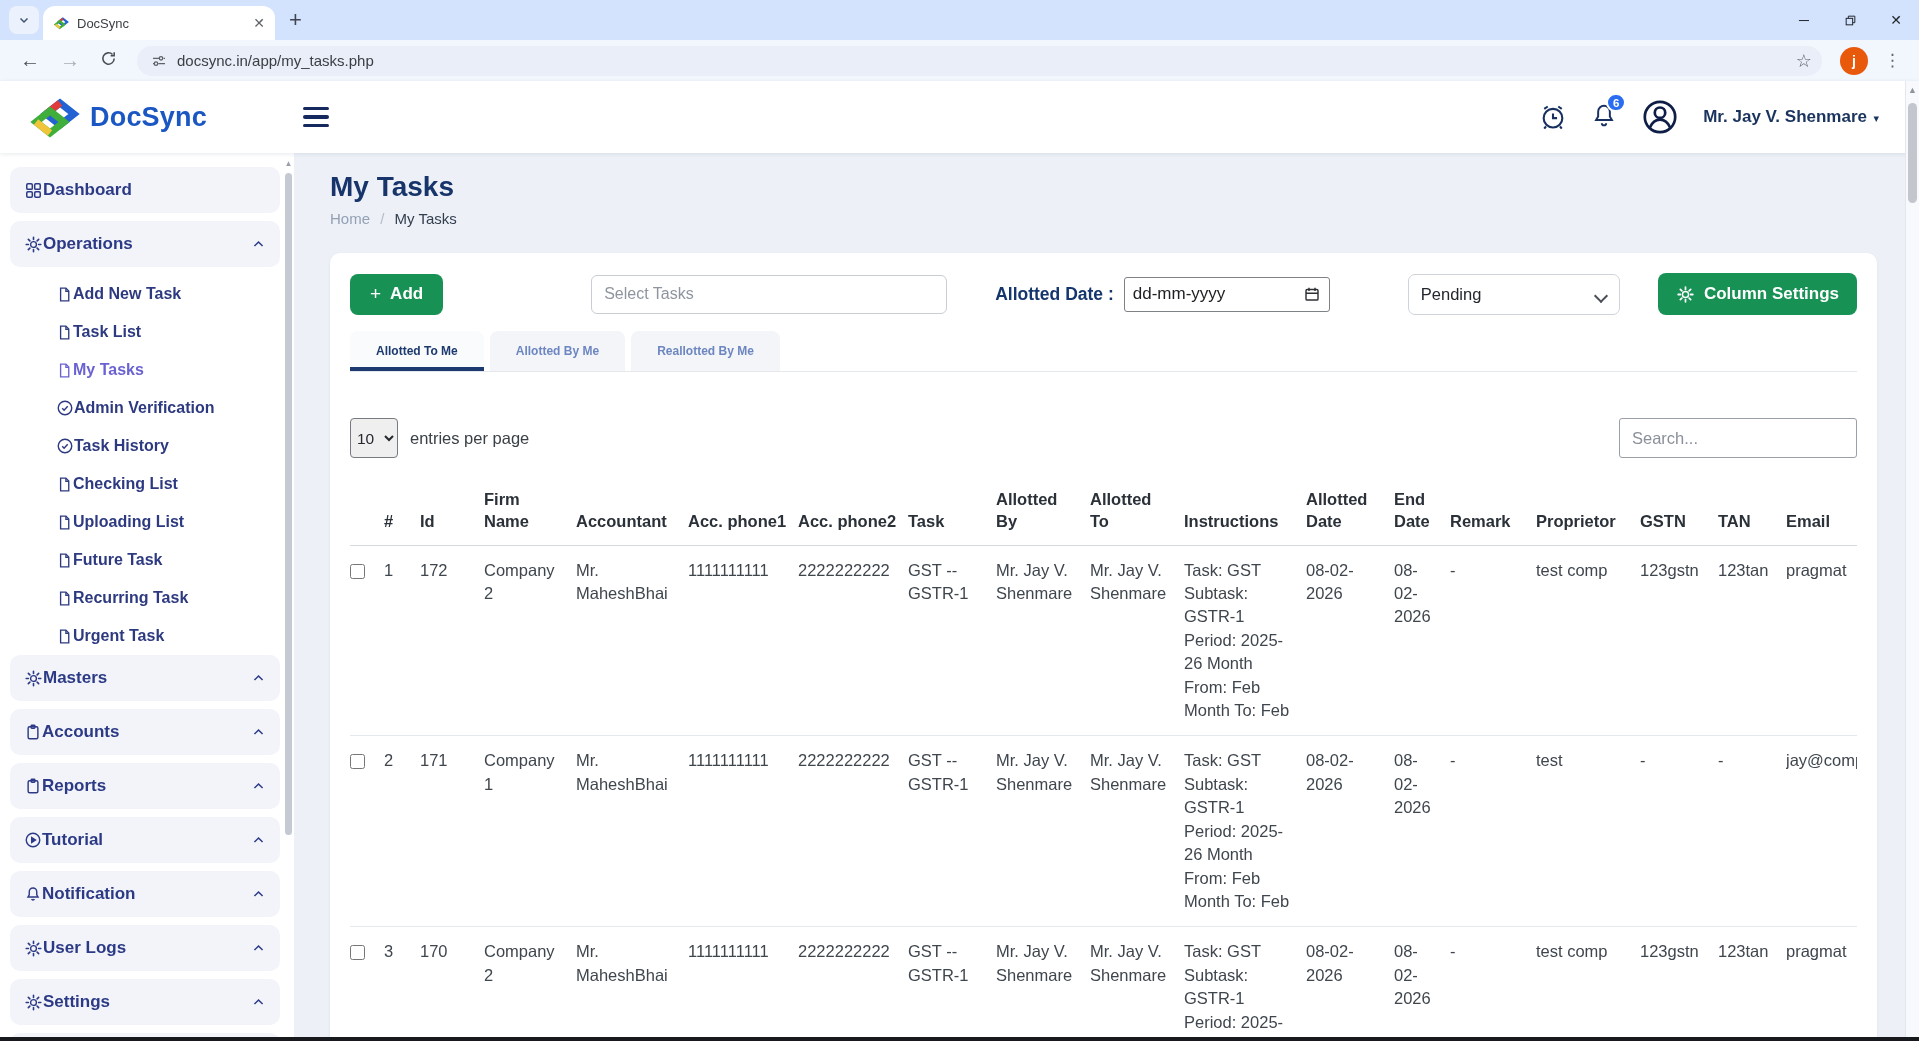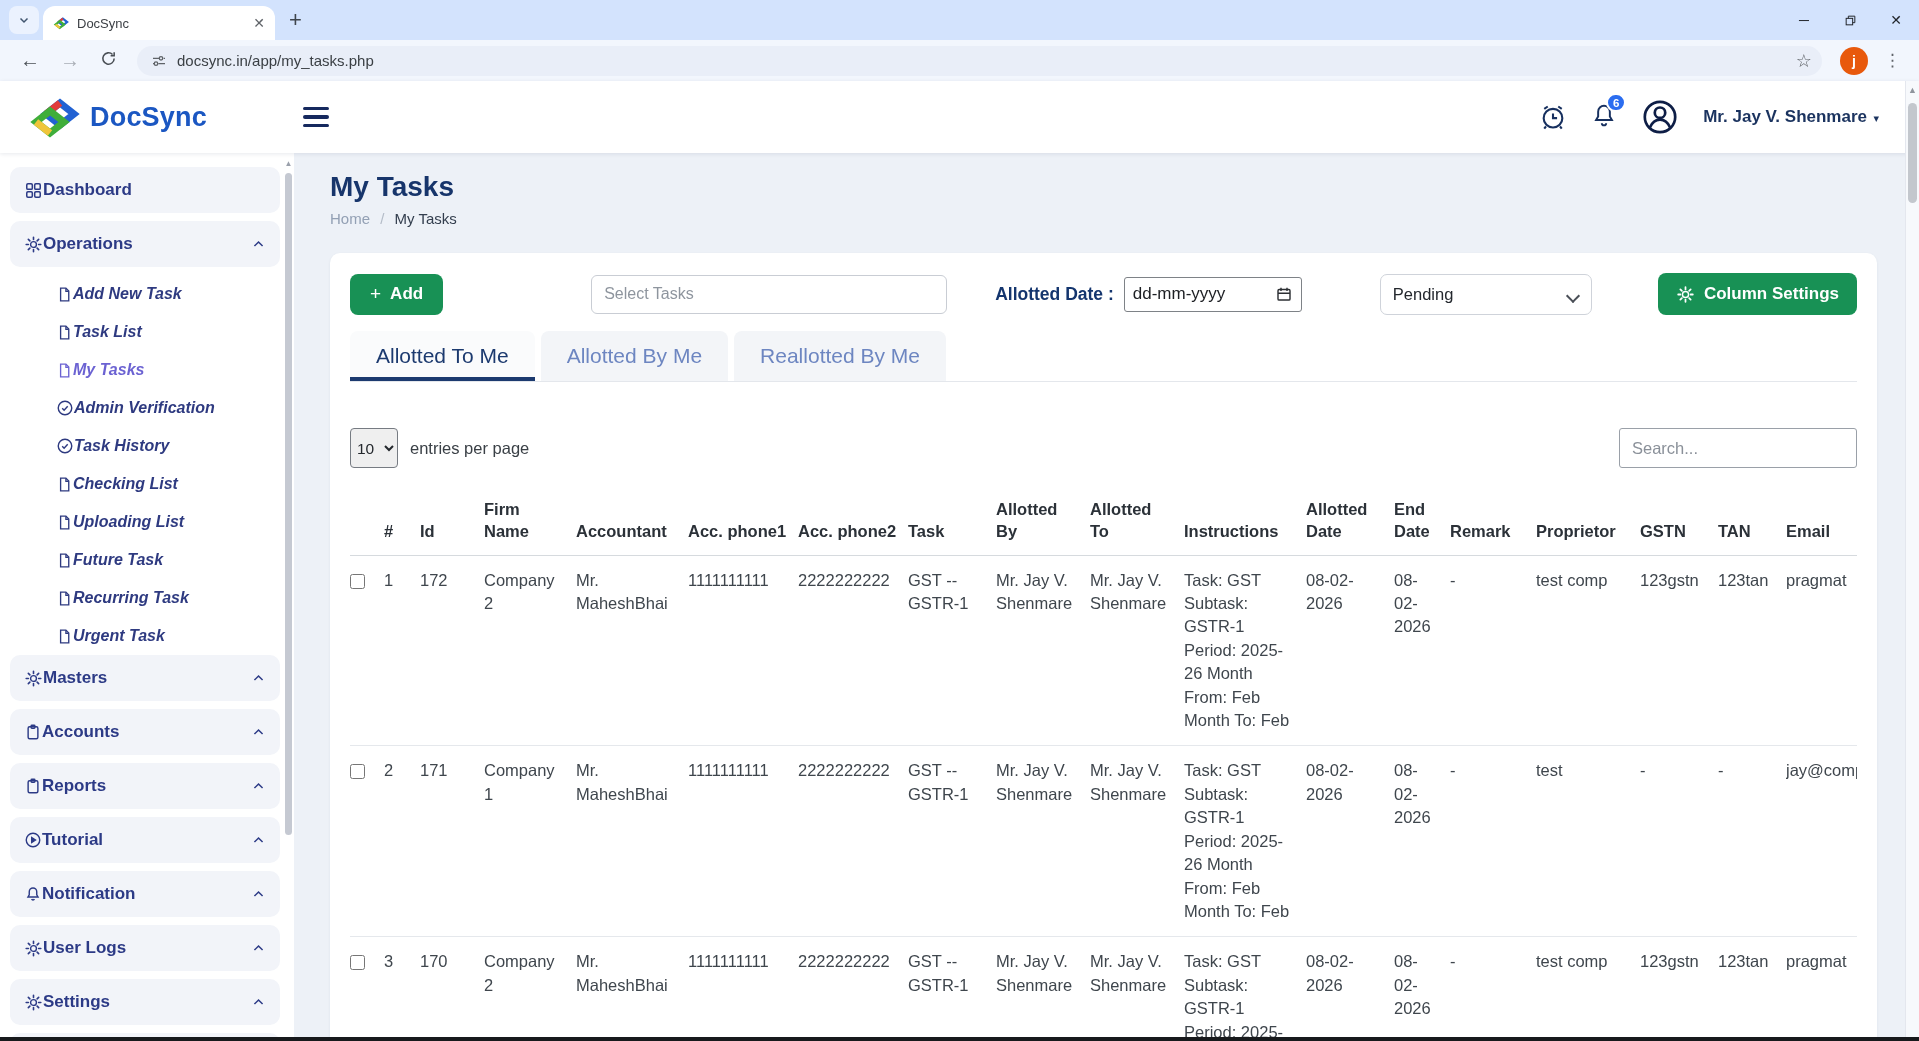--- a/index.html
+++ b/index.html
@@ -46,21 +46,21 @@
   .user-name { font-size: 17px; font-weight: 600; color: #1b335f; }
   .caret { font-size: 11px; color: #1b335f; margin-left: 2px; }
 
   
   .shell { display: flex; height: 888px; }
 
   .sidebar { width: 294px; background: #fff; padding: 14px 14px 0 10px; position: relative; flex-shrink: 0; }
   .side-item { display: flex; align-items: center; cursor: pointer; }
   .side-item.top { height: 46px; margin-bottom: 8px; background: #f2f4f9; border-radius: 10px;
                    padding: 0 14px; color: #2c3a86; font-weight: 700; font-size: 17px; }
-  .side-item.sub { height: 38px; padding: 0 14px 0 46px; color: #2e3a80; font-weight: 600; font-size: 16px; background: #fff; font-style: italic; }
+  .side-item.sub { height: 38px; padding: 0 14px 0 46px; color: #2e3a80; font-weight: 600; font-size: 16px; background: #fff; }
   .side-item.sub.active { color: #6b62d2; }
   .side-item svg { flex-shrink: 0; }
   .side-chevron { margin-left: auto; display: flex; }
   .side-scroll { position: absolute; right: 1px; top: 4px; width: 9px; height: 880px; }
   .side-scroll .arr { font-size: 8px; color: #9aa0ab; text-align: center; line-height: 14px; }
   .side-scroll .thumb { position: absolute; top: 16px; left: 1px; width: 7px; height: 662px; background: #c5c9d2; border-radius: 4px; }
 
   .main { flex: 1; background: #edf1f7; padding: 18px 42px 0 36px; overflow: hidden; }
   .page-title { font-size: 28px; font-weight: 700; color: #17356b; }
   .breadcrumb { margin-top: 7px; font-size: 15px; }
@@ -73,33 +73,33 @@
 
   .controls-row { display: flex; align-items: center; }
   .btn { border: none; cursor: pointer; font-family: inherit; }
   .btn-add { background: #189155; color: #fff; height: 41px; border-radius: 8px; padding: 0 20px;
              font-size: 17px; font-weight: 600; display: flex; align-items: center; gap: 9px; }
   .plus-glyph { font-size: 19px; font-weight: 400; }
   .select-tasks { margin-left: 148px; width: 356px; height: 39px; border: 1px solid #c9cdd4; border-radius: 6px;
                   padding: 0 12px; font-size: 16px; color: #30363d; font-family: inherit; }
   .select-tasks::placeholder { color: #8e959e; }
   .lbl-date { margin-left: 48px; font-size: 17.5px; font-weight: 700; color: #14356e; white-space: nowrap; }
-  .date-input { margin-left: 10px; width: 178px; height: 35px; border: 1px solid #7e8287; border-radius: 3px;
+  .date-input { margin-left: 10px; width: 206px; height: 35px; border: 1px solid #7e8287; border-radius: 3px;
                 display: flex; align-items: center; justify-content: space-between; padding: 0 8px;
                 font-size: 17px; color: #1d1f23; background: #fff; }
   .status-wrap { position: relative; margin-left: 78px; }
   .status-select { width: 212px; height: 41px; border: 1px solid #cfd3da; border-radius: 7px; background: #fff;
                    font-size: 16.5px; color: #23272d; padding: 0 12px; appearance: none; -webkit-appearance: none; font-family: inherit; }
   .status-wrap::after { content: ""; position: absolute; right: 14px; top: 17px; width: 8px; height: 8px;
                         border-right: 2px solid #4a4f57; border-bottom: 2px solid #4a4f57; transform: rotate(45deg); pointer-events: none; }
   .btn-colset { margin-left: auto; background: #189155; color: #fff; height: 42px; border-radius: 8px;
                 padding: 0 18px; font-size: 17px; font-weight: 600; display: flex; align-items: center; gap: 9px; }
 
   .tabs-row { margin-top: 16px; display: flex; gap: 6px; border-bottom: 1px solid #e4e7ec; }
-  .tab { padding: 13px 26px 9px; font-size: 21px; font-weight: 400; color: #6d86c1; background: #f3f5f8;
+  .tab { padding: 13px 26px 9px; font-size: 12px; font-weight: 700; color: #6d86c1; background: #f3f5f8;
          border-radius: 8px 8px 0 0; border-bottom: 4px solid transparent; cursor: pointer; }
   .tab.active { color: #1c3a6f; background: #fafbfc; border-bottom-color: #1c3a6f; }
 
   .entries-row { margin-top: 46px; display: flex; align-items: center; }
   .page-size { width: 48px; height: 40px; border: 1px solid #767b82; border-radius: 4px; font-size: 15.5px;
                padding: 0 2px; font-family: inherit; color: #24282d; }
   .entries-label { margin-left: 12px; font-size: 16.5px; color: #3a4046; }
   .search-input { margin-left: auto; width: 238px; height: 40px; border: 1px solid #9aa0a8; border-radius: 3px;
                   padding: 0 12px; font-size: 16.5px; font-family: inherit; color: #30363d; }
   .search-input::placeholder { color: #8a9099; }

